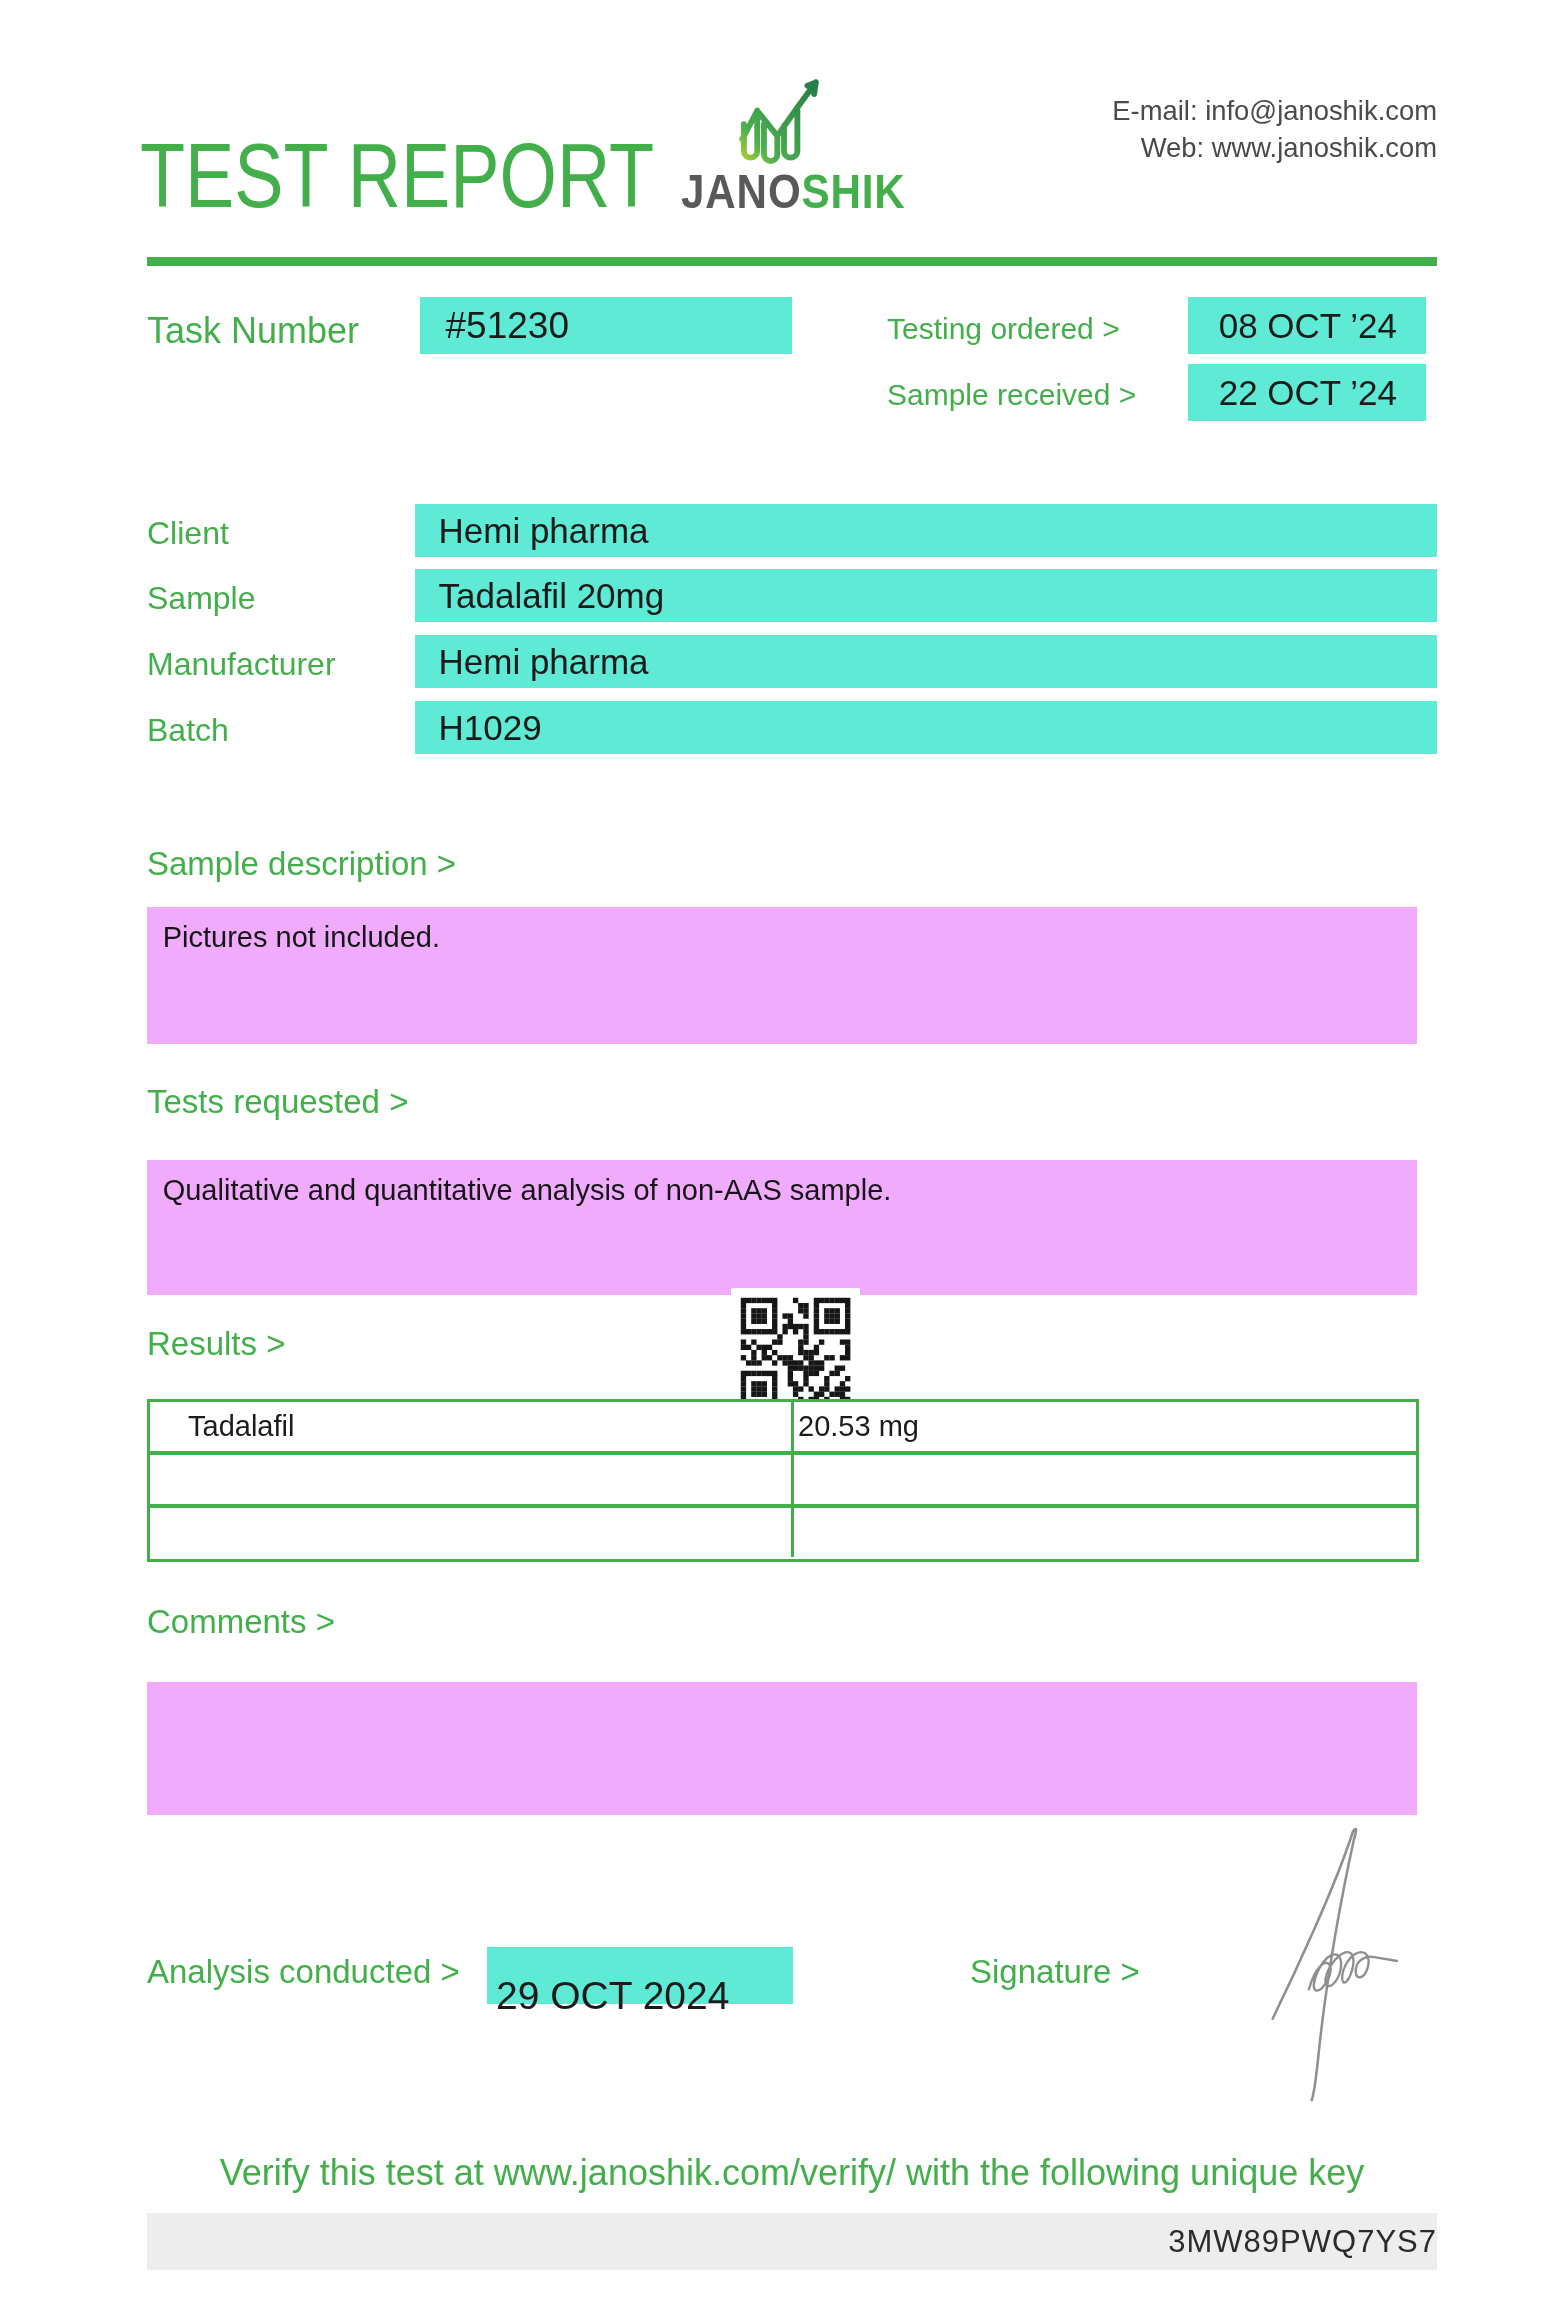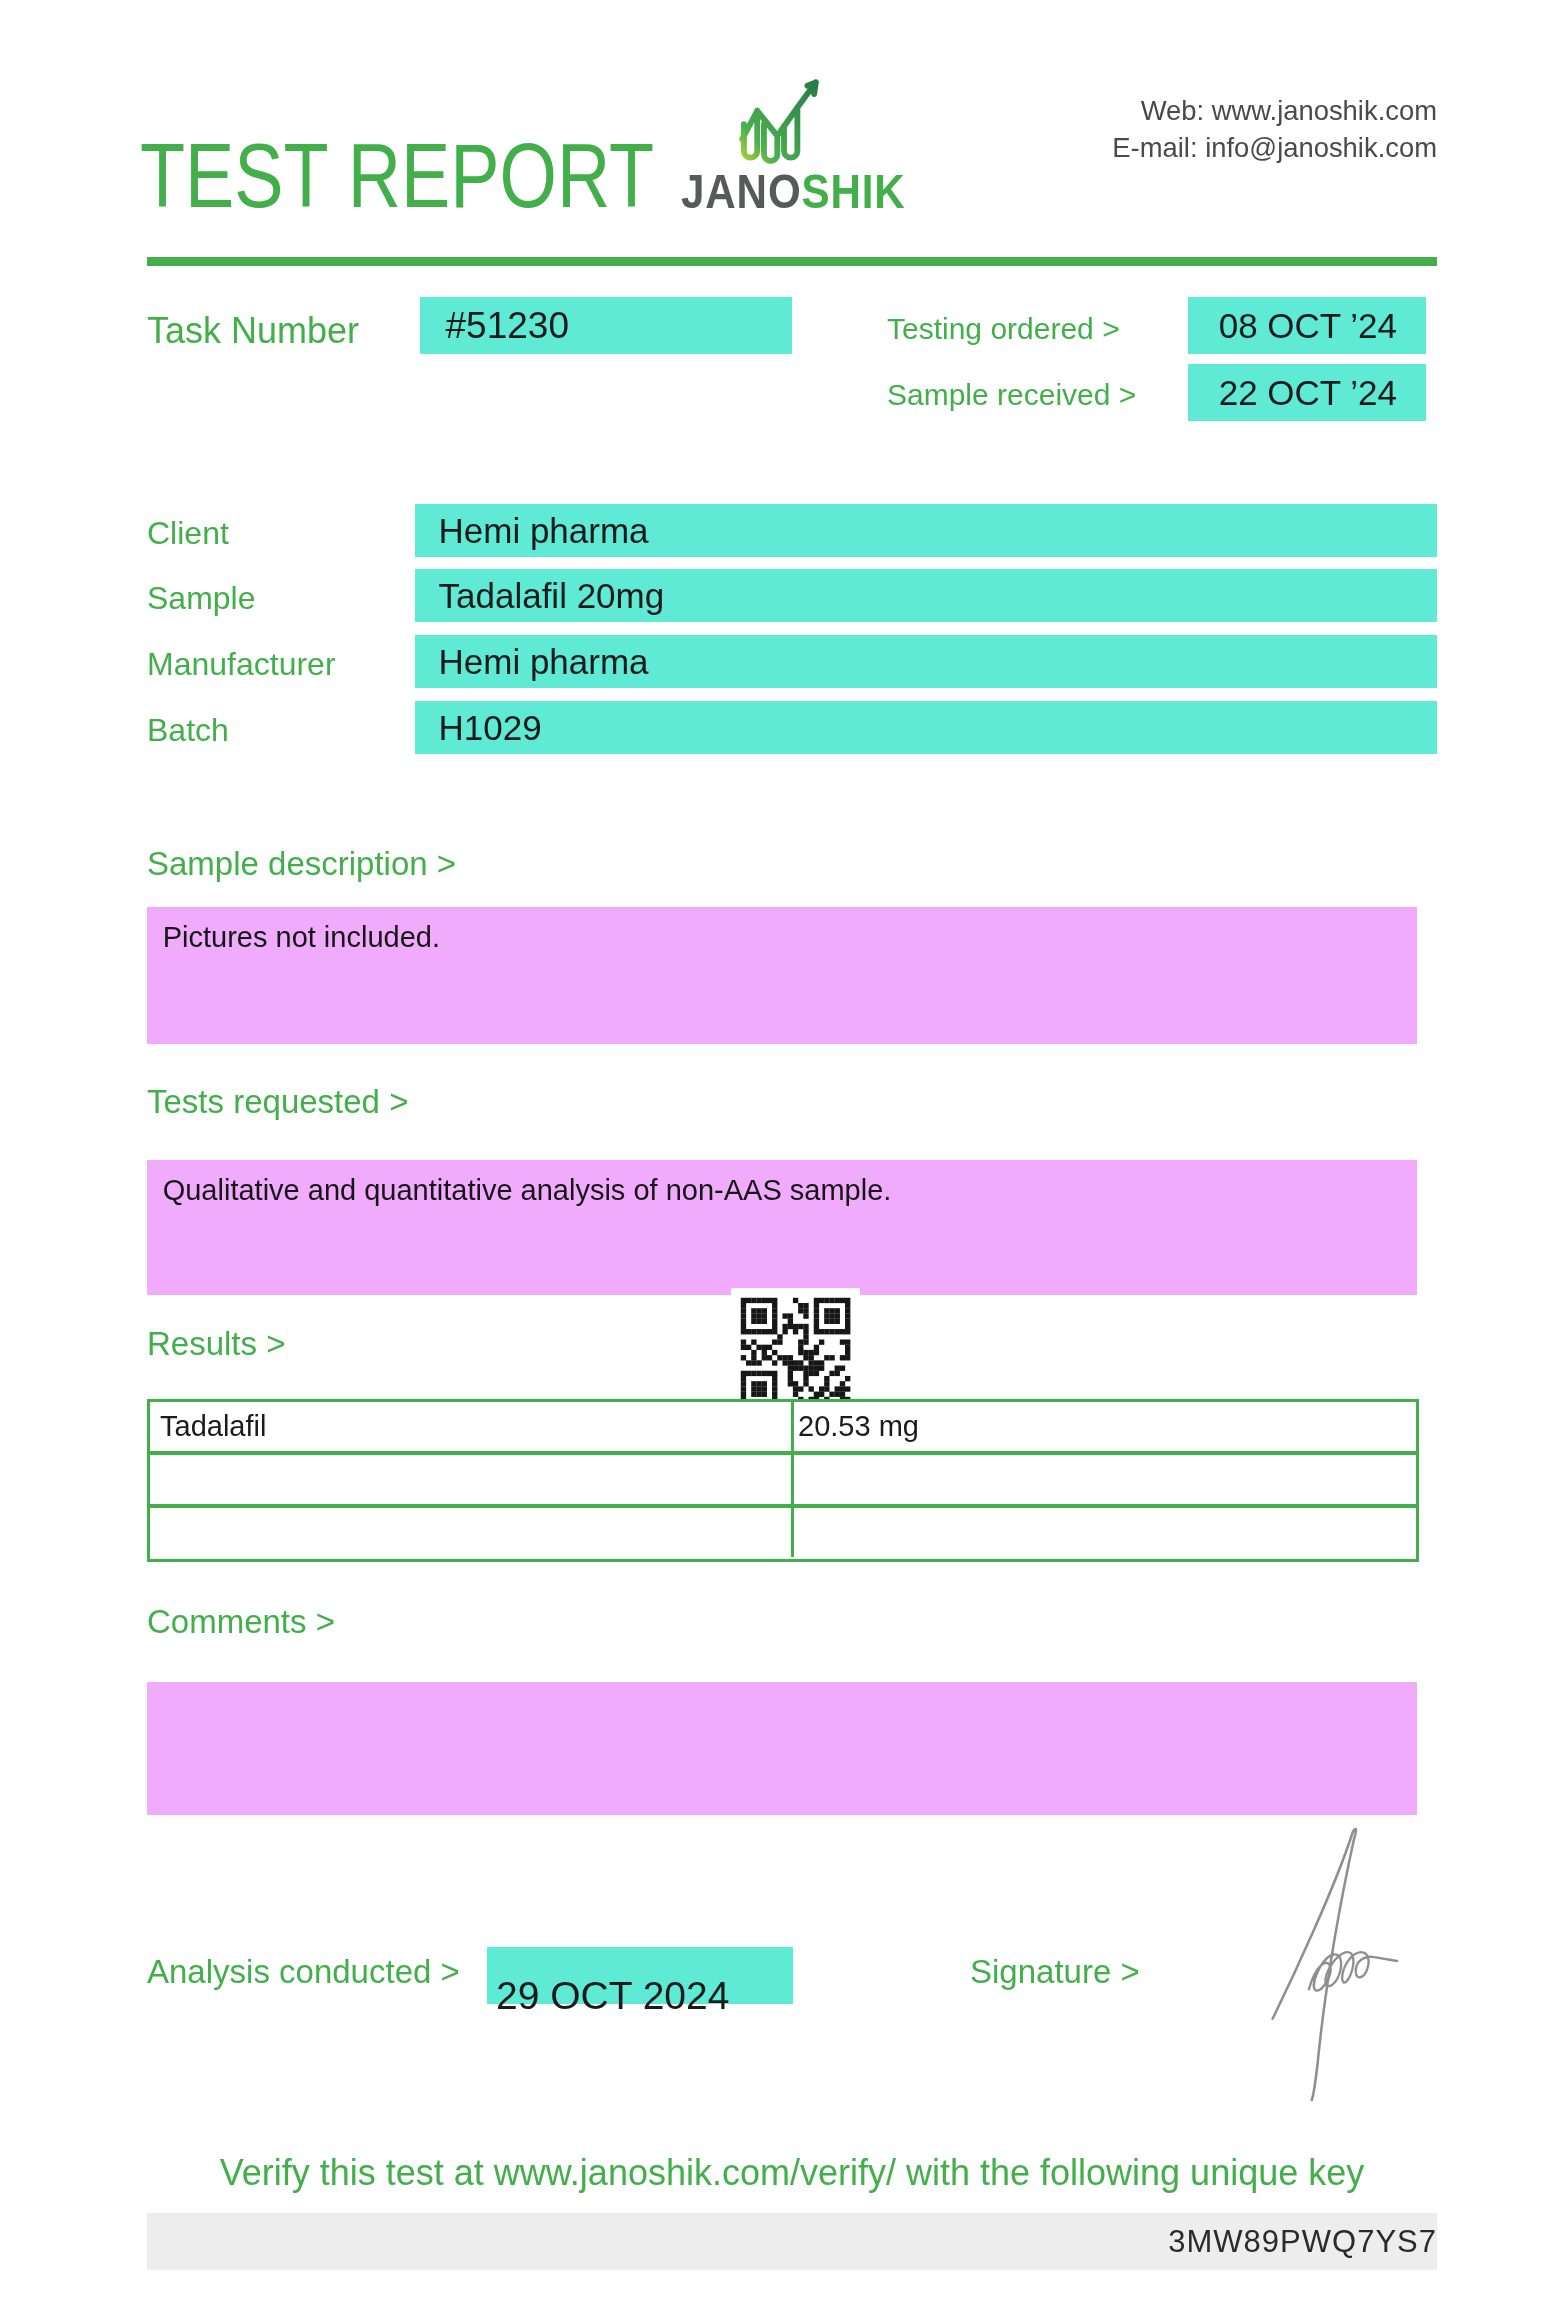--- a/index.html
+++ b/index.html
@@ -41,21 +41,21 @@
   .section-title{left:147px;font-size:33px;}
   .bigbox{left:147px;width:1270px;background:#f0abfc;}
   .bigbox .body-text{position:absolute;left:15.7px;top:13.7px;font-size:29px;color:#161616;}
 
   .qr{left:731px;top:1288px;width:129px;height:129px;background:#ffffff;}
 
   .results-table{left:147px;top:1399px;width:1272px;height:163px;
     border:3.9px solid var(--accent,#43AF4B);box-sizing:border-box;background:#fff;}
   .rt-row{position:absolute;left:0;width:100%;display:flex;}
   .rt-cell{box-sizing:border-box;display:flex;align-items:center;font-size:29px;}
-  .rt-c1{width:644px;border-right:3.9px solid var(--accent,#43AF4B);padding-left:10px;}
+  .rt-c1{width:644px;border-right:3.9px solid var(--accent,#43AF4B);padding-left:38px;}
   .rt-c2{flex:1;padding-left:4px;}
   .rt-divider{position:absolute;left:0;width:100%;height:3.9px;background:var(--accent,#43AF4B);}
 
   .analysis-label{left:147px;top:1953px;font-size:33px;}
   .analysis-box{left:487px;top:1947px;width:306px;height:57px;}
   .analysis-box span{font-size:39px;padding-left:9px;white-space:nowrap;margin-top:40px;}
   .signature-label{left:970px;top:1953px;font-size:33px;}
   .signature-svg{left:1255px;top:1818px;width:186px;height:284px;}
 
   .verify-line{left:147px;top:2152px;width:1290px;text-align:center;font-size:36px;white-space:nowrap;}
@@ -80,22 +80,22 @@
     <path d="M10,78 L28,44 M28,44 L28,92 A8,8 0 0 1 12,92 L12,60
              M28,44 L52,74 M52,74 L52,96 A8,8 0 0 1 36,96 L36,60
              M52,74 L76,40 M76,40 L76,92 A8,8 0 0 1 60,92 L60,62
              M76,40 L98,10 M98,10 L88,14 M98,10 L96,24" stroke="url(#lg1)" stroke-width="7" stroke-linecap="round" stroke-linejoin="round"></path>
   </svg>
   <div class="abs logo-text">
     <span class="logo-gray">JANO</span><span class="logo-green">SHIK</span>
   </div>
 
   <div class="abs contact">
+    <div>E-mail: info@janoshik.com</div>
     <div>Web: www.janoshik.com</div>
-    <div>E-mail: info@janoshik.com</div>
   </div>
 
   <div class="abs rule"></div>
 
   <div class="abs task-label green">Task Number</div>
   <div class="abs valuebox task-box">
     <span>#51230</span>
   </div>
 
   <div class="abs date-label green ordered-label">Testing ordered  &gt;</div>

